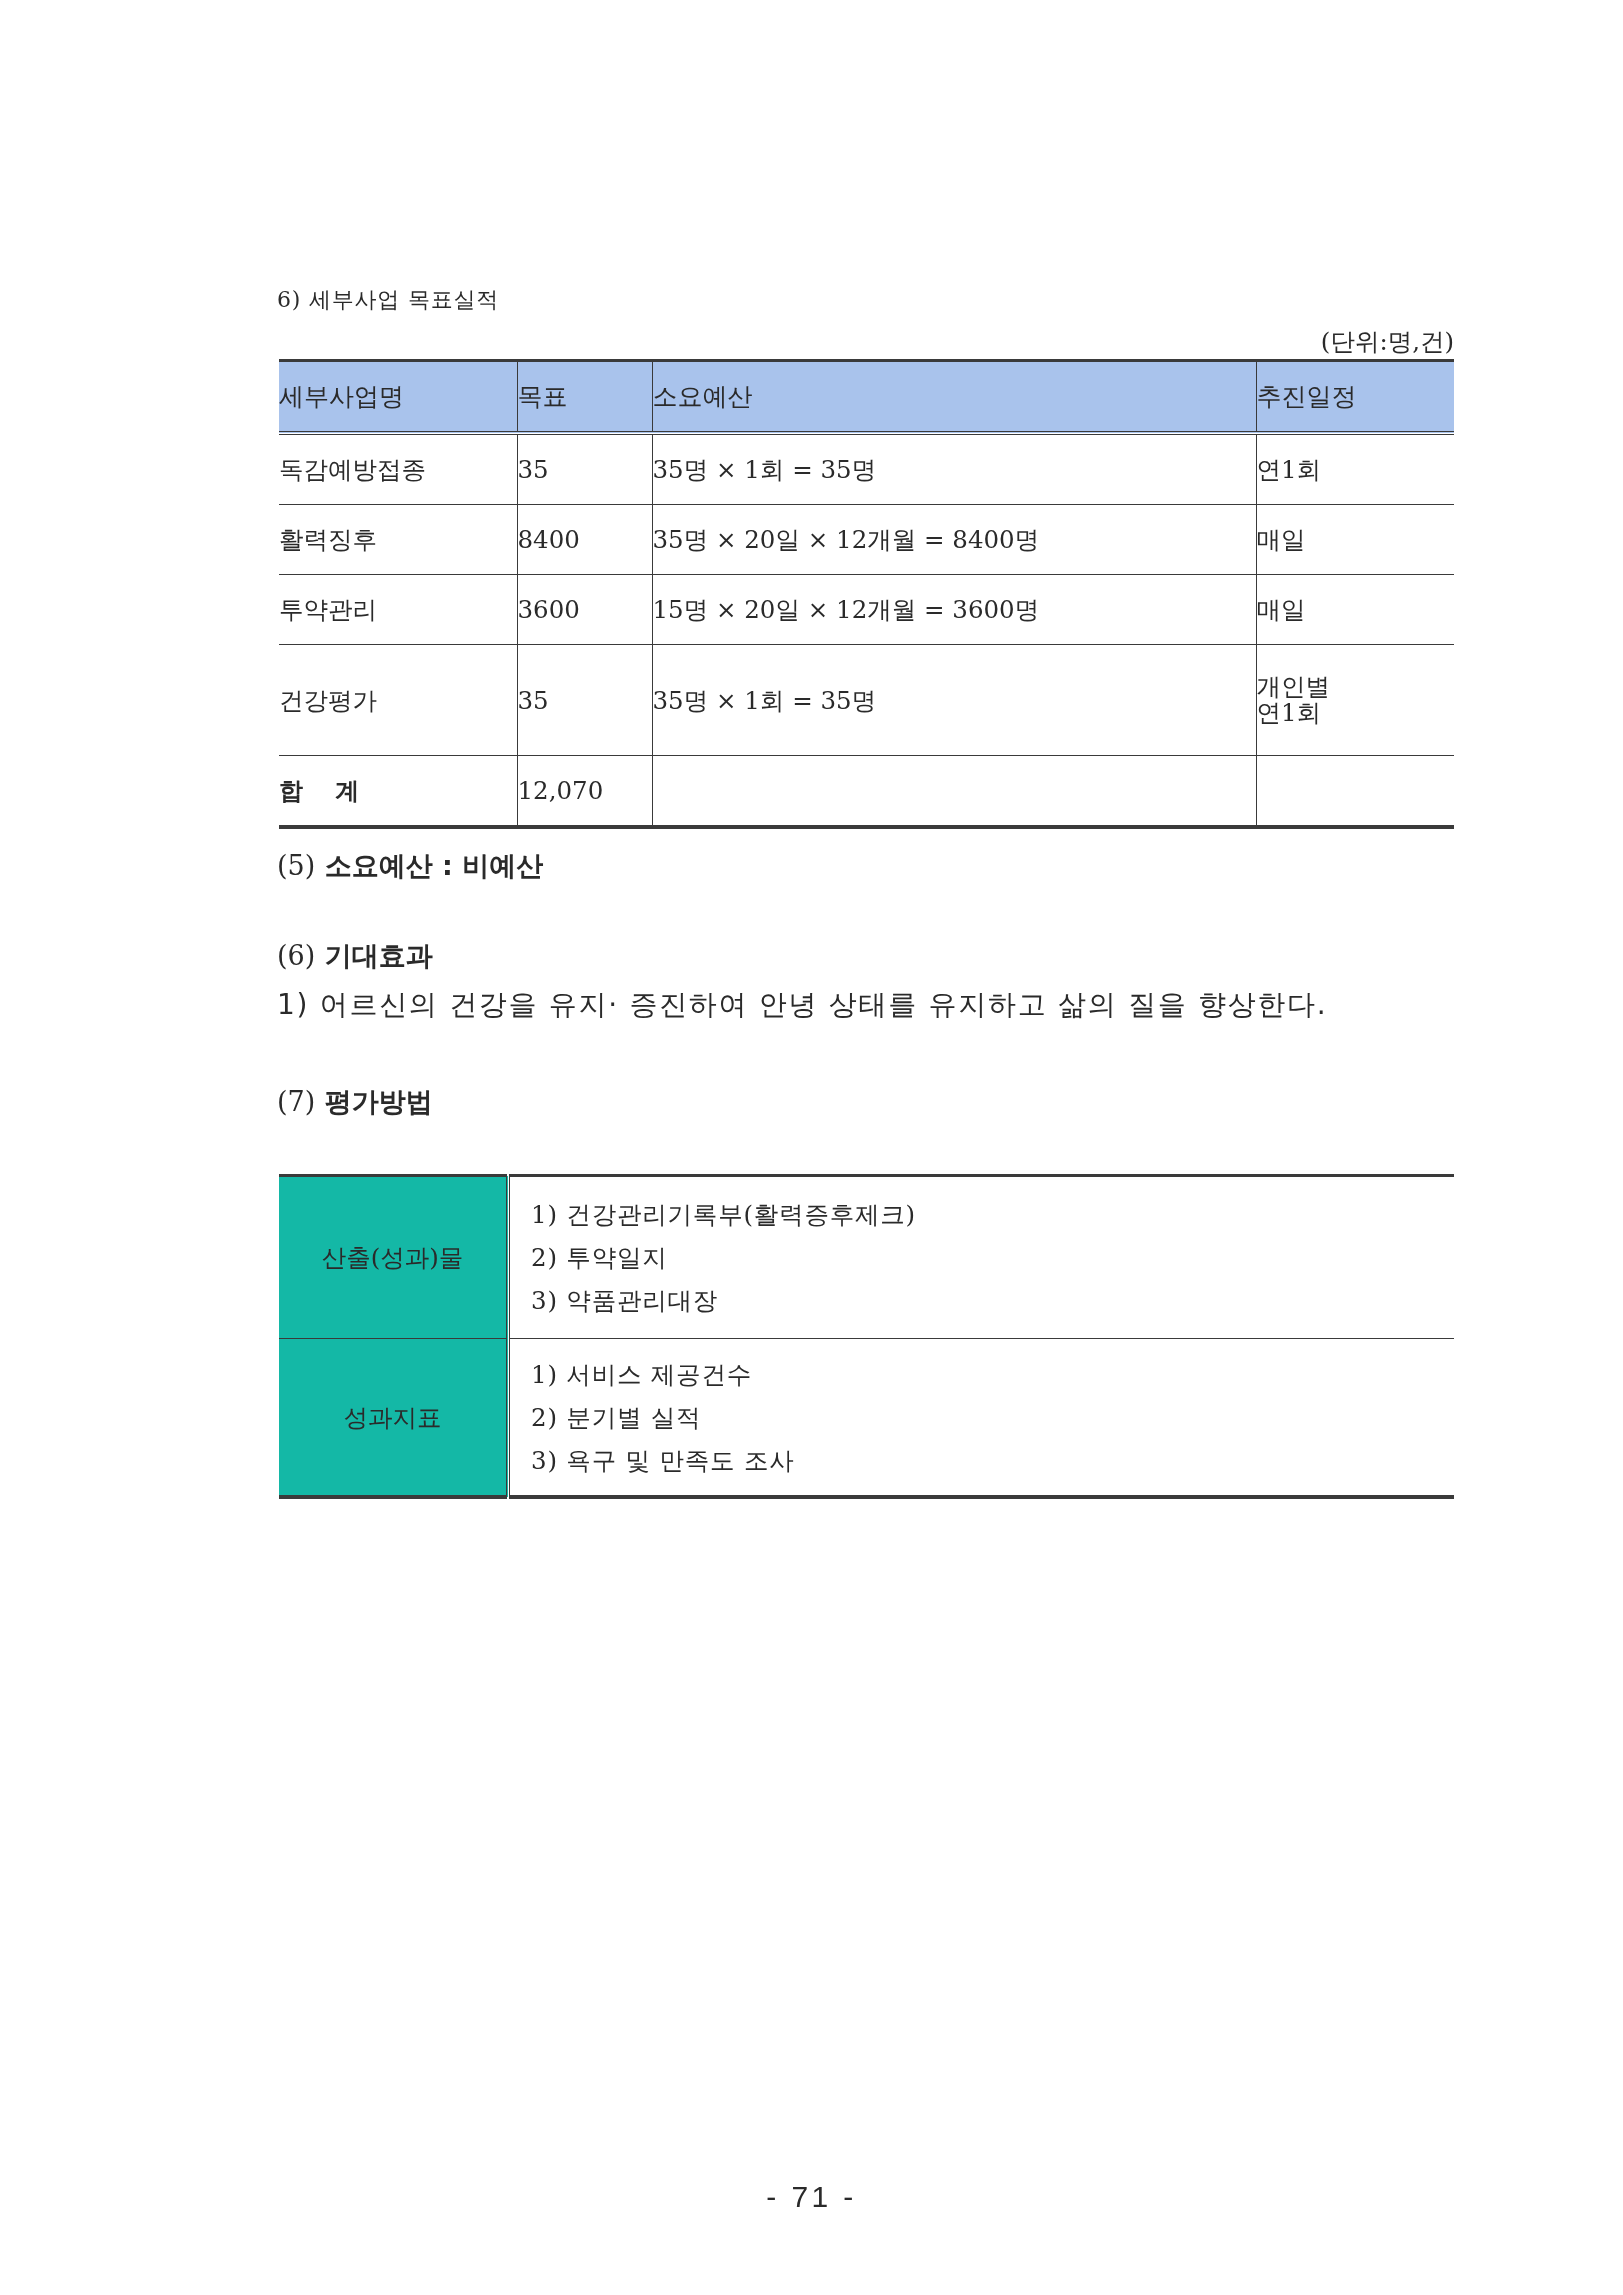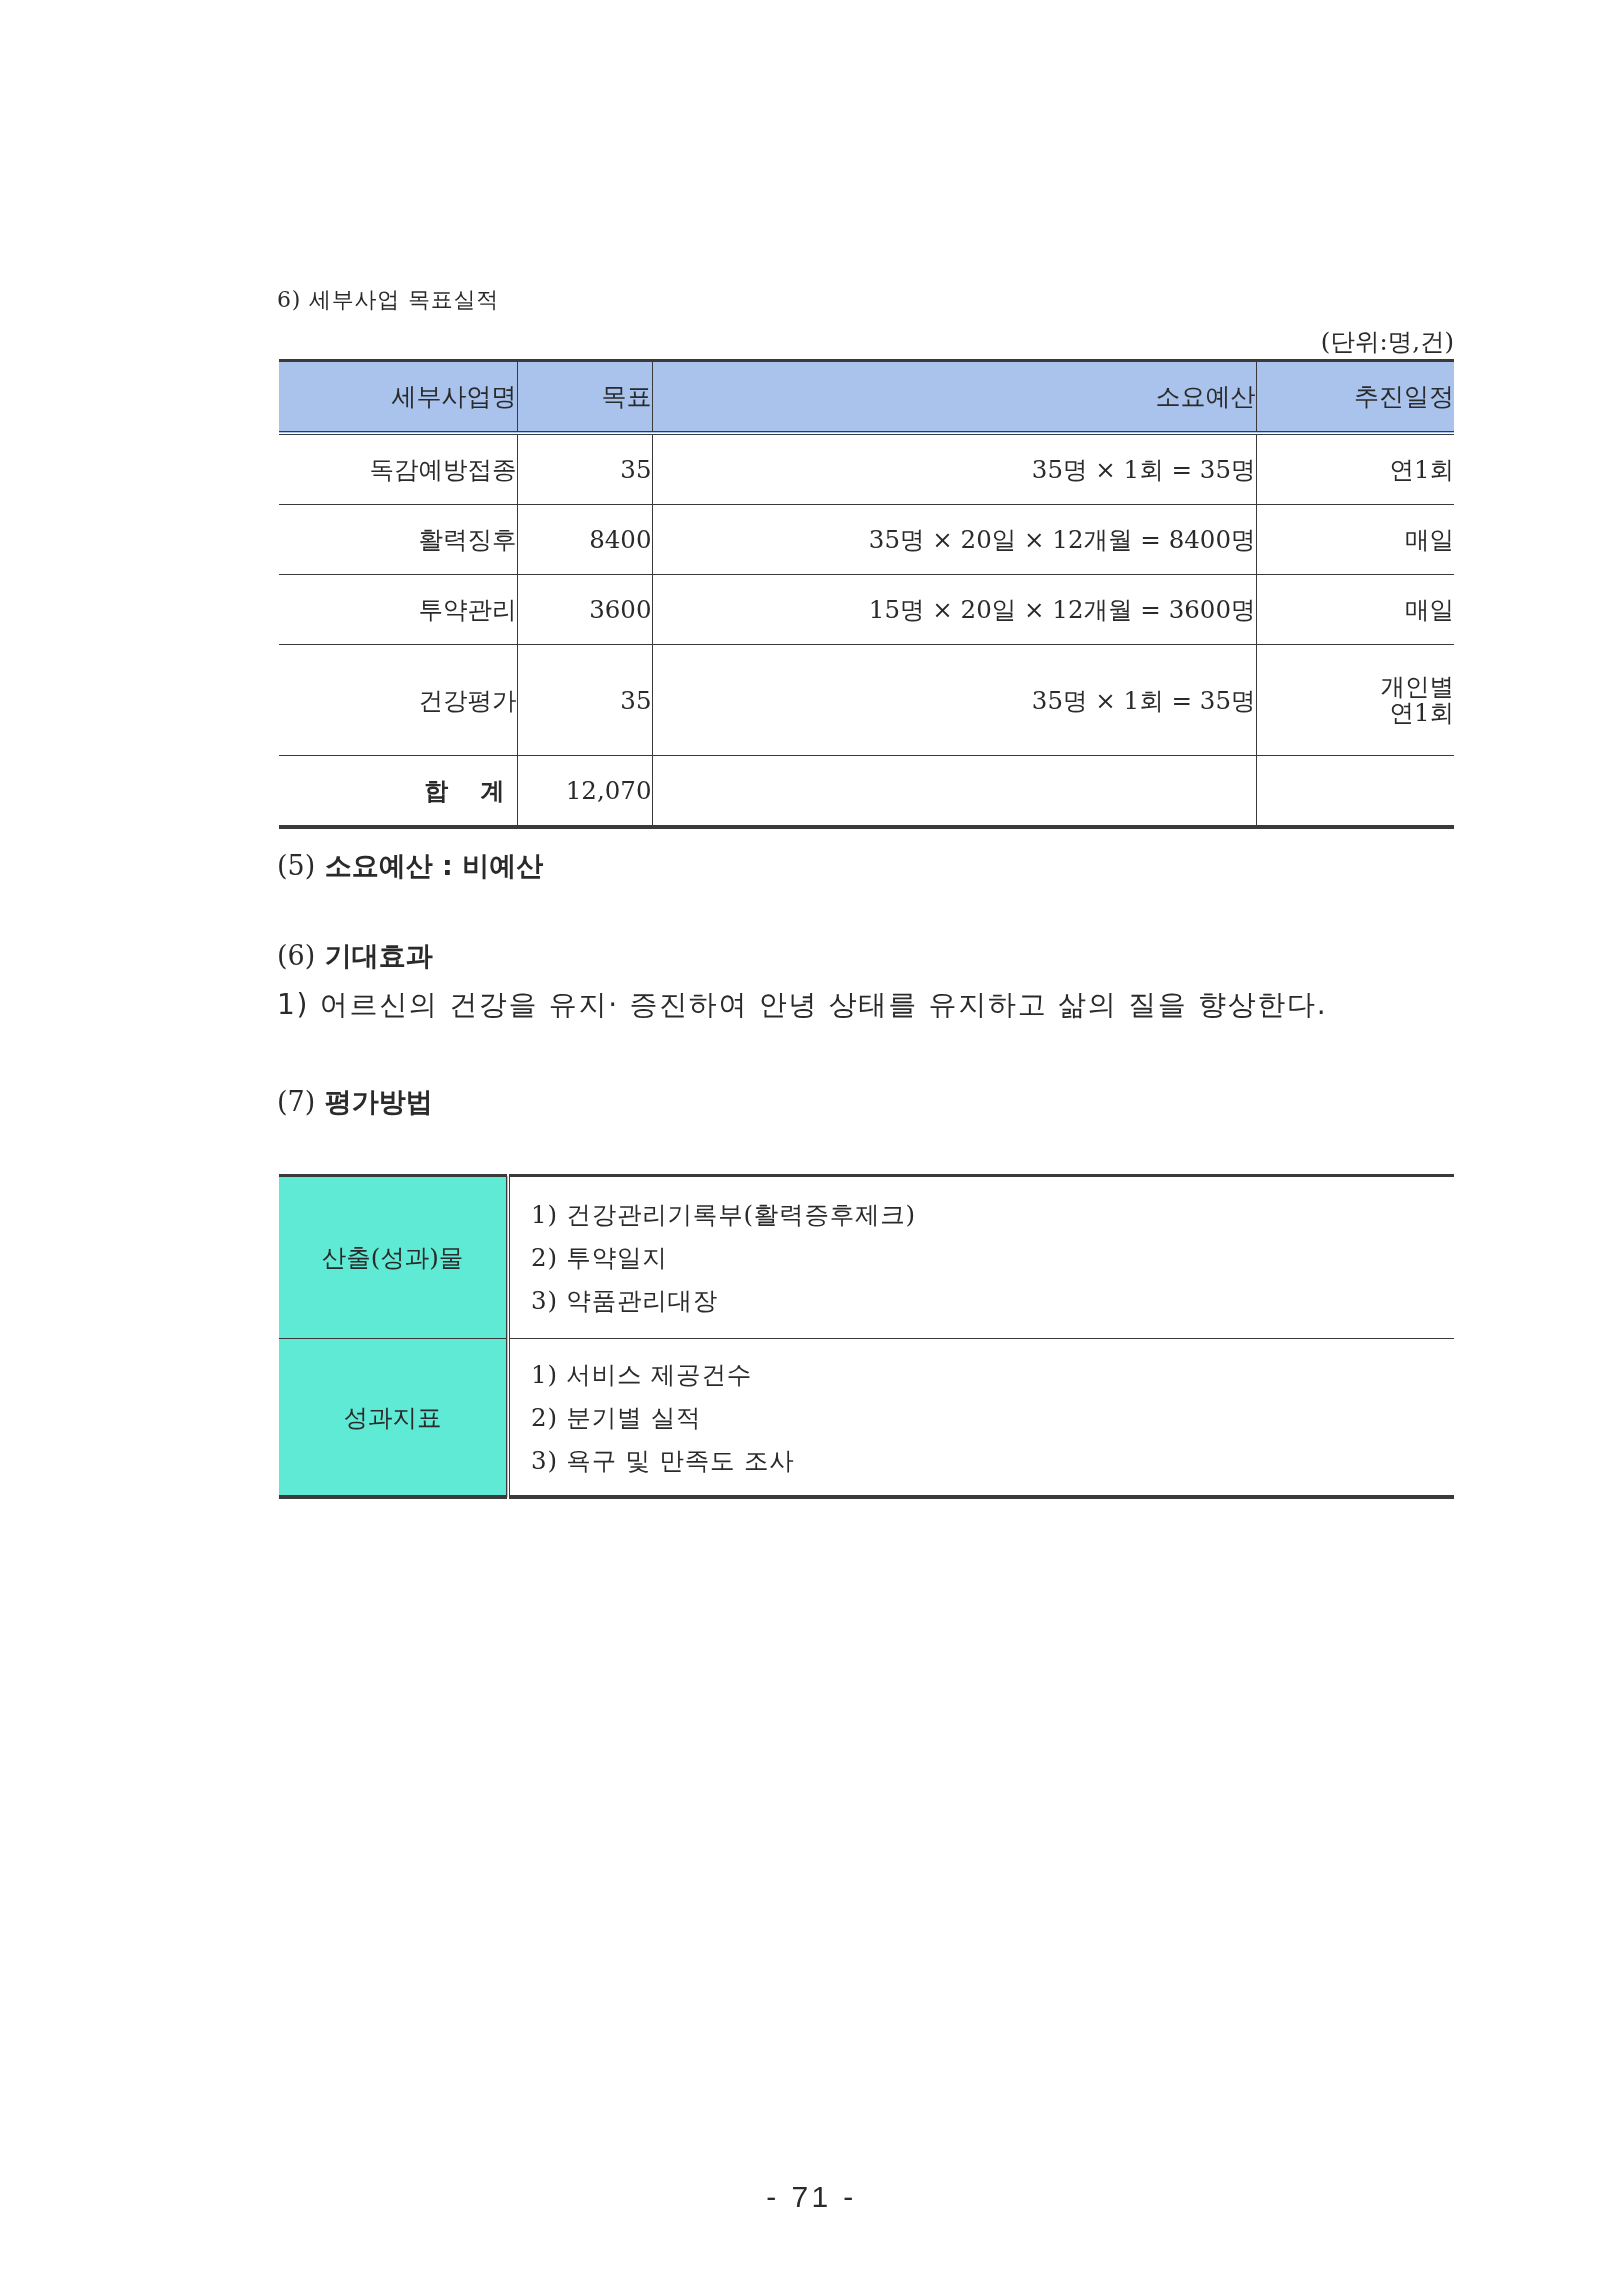--- a/index.html
+++ b/index.html
@@ -9,21 +9,21 @@
     overflow: hidden;
   }
   .abs { position: absolute; }
   .subhead { left: 277px; top: 285px; font-size: 22px; letter-spacing: 0.8px; }
   .unit { right: 169px; top: 325px; font-size: 24.5px; }
   table.t1 {
     position: absolute; left: 279px; top: 359px; width: 1175px;
     border-collapse: collapse; font-size: 24.5px;
   }
   table.t1 th, table.t1 td {
-    text-align: right; vertical-align: middle; padding: 0;
+    text-align: left; vertical-align: middle; padding: 0;
     border-left: 1.7px solid #3a3a3a; border-right: 1.7px solid #3a3a3a;
   }
   table.t1 tr > *:first-child { border-left: none; }
   table.t1 tr > *:last-child { border-right: none; }
   table.t1 thead th {
     background: #a9c3ec; height: 69px; font-weight: normal;
     font-family: "DejaVu Sans", "Liberation Sans", sans-serif; font-size: 25px;
     border-top: 3.4px solid #3a3a3a; border-bottom: 4.2px double #3a3a3a;
   }
   table.t1 tbody td { height: 69px; border-bottom: 1.7px solid #3a3a3a; }
@@ -35,21 +35,21 @@
   .sec .num { font-family: "DejaVu Serif", serif; font-weight: normal; }
   .body-line { left: 277px; top: 986px; font-size: 28px; font-family: "DejaVu Sans", "Liberation Sans", sans-serif; letter-spacing: 1.7px; }
   table.t2 {
     position: absolute; left: 279px; top: 1174px; width: 1175px;
     border-collapse: collapse; font-size: 24.5px;
   }
   table.t2 td { padding: 0; }
   table.t2 tr.r1 td { border-top: 3.4px solid #3a3a3a; border-bottom: 1.7px solid #3a3a3a; height: 161px; }
   table.t2 tr.r2 td { border-bottom: 4.2px solid #3a3a3a; height: 156px; }
   table.t2 td.lbl {
-    width: 227px; background: #5eead4; text-align: center; vertical-align: middle;
+    width: 227px; background: #14b8a6; text-align: center; vertical-align: middle;
     border-right: 4.2px double #3a3a3a;
   }
   table.t2 td.items { vertical-align: middle; padding-left: 17px; }
   .items ul { list-style: none; margin: 4px; padding: 0; }
   .items li { line-height: 43px; letter-spacing: 0.8px; }
   .page-num { left: 0; width: 1623px; top: 2180px; text-align: center; font-size: 30px; font-family: "Liberation Sans", sans-serif; letter-spacing: 3.4px; }
 </style>
 </head>
 <body>
 

